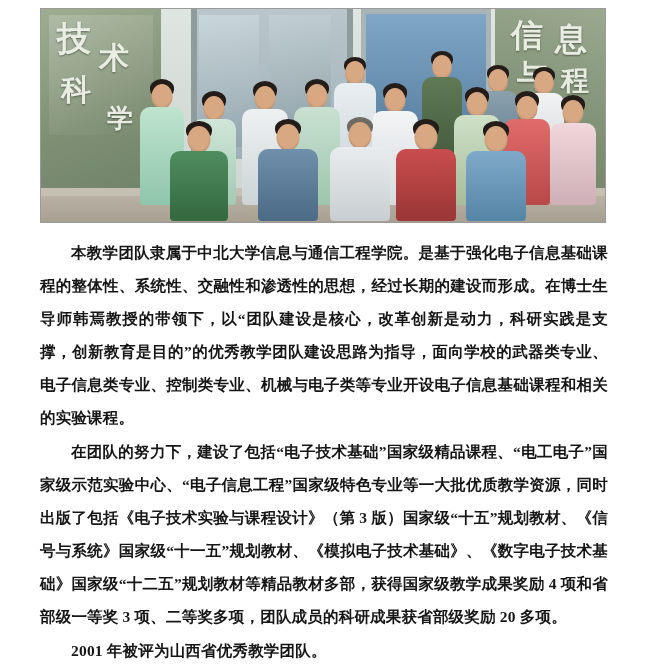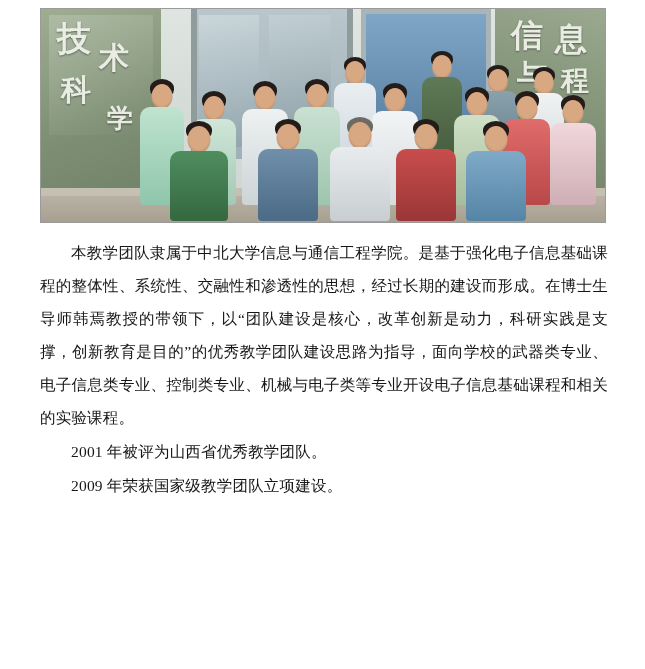--- a/index.html
+++ b/index.html
@@ -150,21 +150,21 @@
   }
   p {
     margin: 0 0 1px 0;
     font-size: 15.5px;
     line-height: 33px;
     text-align: justify;
     text-justify: inter-ideograph;
     letter-spacing: .2px;
     color: #161616;
   }
-  p.indent { text-indent: 2em; }
+  p.indent { text-indent: 2em; font-weight: bold; }
 </style>
 </head>
 <body>
 
 <div class="page">
 
   <div class="photo-wrap">
     <div class="photo">
       <div class="bg-wall"></div>
       <div class="bg-left-panel"></div>
@@ -272,17 +272,18 @@
       <div class="person" style="left:424px;top:112px;width:62px;height:100px;">
         <div class="hair" style="top:0;width:26px;height:18px;"></div>
         <div class="head" style="top:5px;width:23px;height:27px;"></div>
         <div class="body" style="top:30px;width:60px;height:70px;background:linear-gradient(180deg,#7fa9c9,#5585a6);"></div>
       </div>
     </div>
   </div>
 
   <div class="text-body">
     <p class="indent">本教学团队隶属于中北大学信息与通信工程学院。是基于强化电子信息基础课程的整体性、系统性、交融性和渗透性的思想，经过长期的建设而形成。在博士生导师韩焉教授的带领下，以“团队建设是核心，改革创新是动力，科研实践是支撑，创新教育是目的”的优秀教学团队建设思路为指导，面向学校的武器类专业、电子信息类专业、控制类专业、机械与电子类等专业开设电子信息基础课程和相关的实验课程。</p>
+    <p class="indent">在团队的努力下，建设了包括“电子技术基础”国家级精品课程、“电工电子”国家级示范实验中心、“电子信息工程”国家级特色专业等一大批优质教学资源，同时出版了包括《电子技术实验与课程设计》（第 3 版）国家级“十五”规划教材、《信号与系统》国家级“十一五”规划教材、《模拟电子技术基础》、《数字电子技术基础》国家级“十二五”规划教材等精品教材多部，获得国家级教学成果奖励 4 项和省部级一等奖 3 项、二等奖多项，团队成员的科研成果获省部级奖励 20 多项。</p>
     <p class="indent">2001 年被评为山西省优秀教学团队。</p>
     <p class="indent">2009 年荣获国家级教学团队立项建设。</p>
   </div>
 
 </div>
 
 </body></html>

